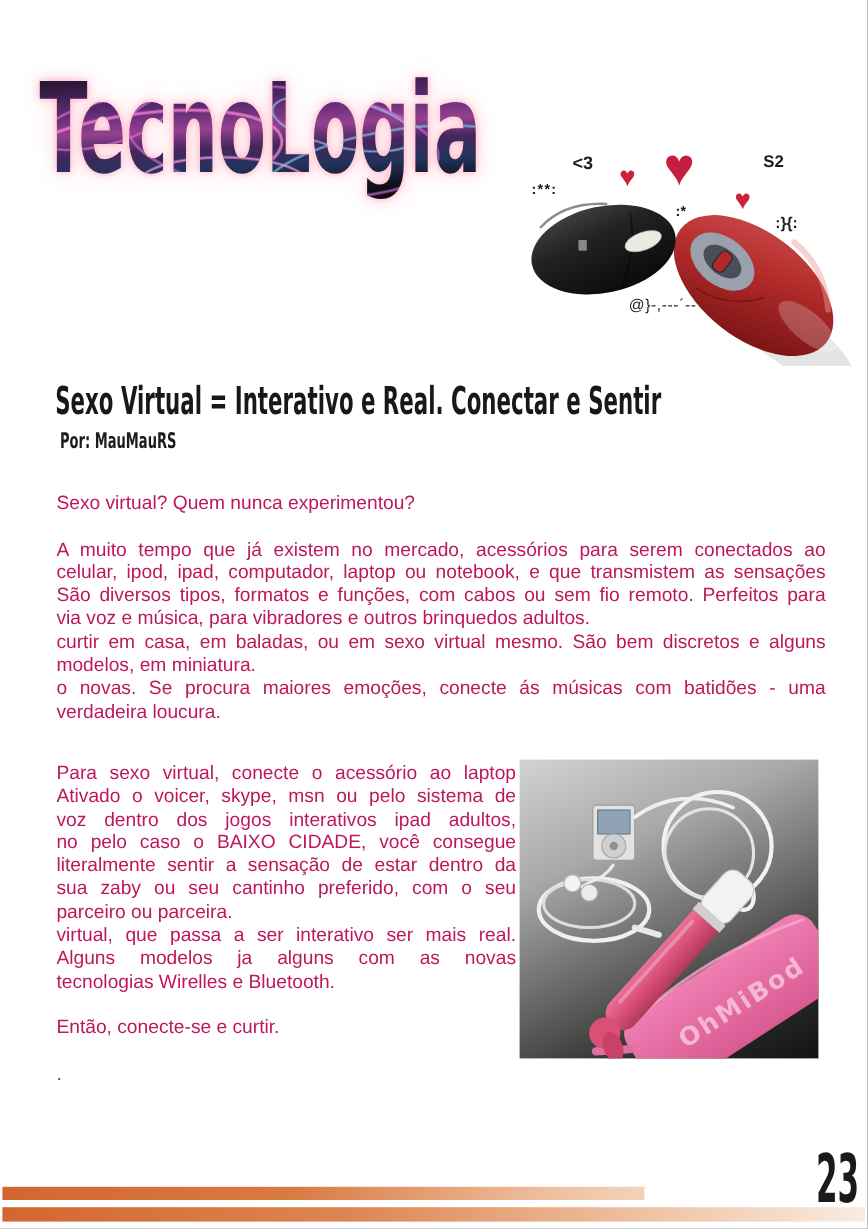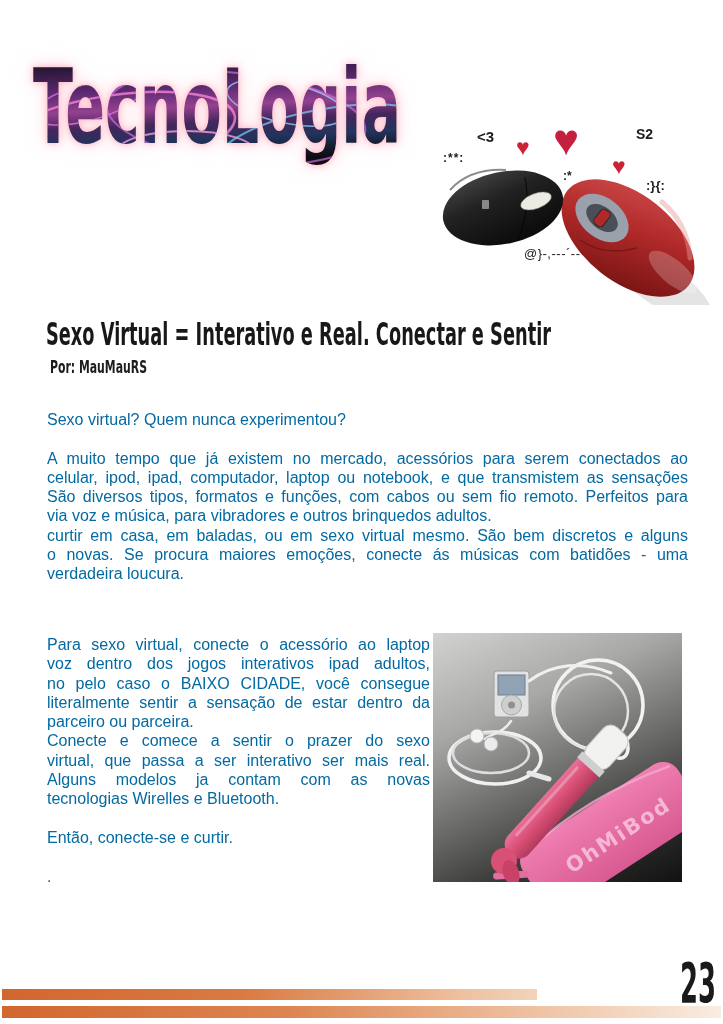--- a/index.html
+++ b/index.html
@@ -23,21 +23,21 @@
   .emo-hug  { left:646px; top:178px; font-size:13px; }
   .emo-rose { left:524px; top:246px; font-size:13px; font-weight:normal; letter-spacing:0.5px; }
   .heart { position:absolute; line-height:1; font-weight:normal; }
   .heart-big    { left:553px; top:118px; font-size:44px; color:#c41f3f; }
   .heart-small1 { left:516px; top:136px; font-size:23px; color:#cc2236; }
   .heart-small2 { left:612px; top:155px; font-size:23px; color:#cc2236; }
   
   .headline { position:absolute; left:44px; top:314px; }
   .byline   { position:absolute; left:48px; top:356px; }
   
-  .textblock { position:absolute; font-size:16px; color:#0369a1; }
+  .textblock { position:absolute; font-size:16px; color:#be185d; }
   .intro  { left:47px; top:410px; width:641px; }
   .column { left:47px; top:635px; width:383px; }
   .tline { line-height:19.3px; min-height:19.3px; white-space:normal; }
   .just  { text-align:justify; text-align-last:justify; }
   
   .figure {
     position:absolute; left:433px; top:633px; width:249px; height:249px;
     background:linear-gradient(155deg,#d2d2d0 0%,#a8a8a6 30%,#616160 60%,#2b2b2a 82%,#121212 100%);
   }
   
@@ -132,33 +132,35 @@
   </svg>
 
   <div class="textblock intro">
       <div class="tline">Sexo virtual? Quem nunca experimentou?</div>
       <div class="tline">&nbsp;</div>
       <div class="tline just">A muito tempo que já existem no mercado, acessórios para serem conectados ao</div>
       <div class="tline just">celular, ipod, ipad, computador, laptop ou notebook, e que transmistem as sensações</div>
       <div class="tline just">São diversos tipos, formatos e funções, com cabos ou sem fio remoto. Perfeitos para</div>
       <div class="tline">via voz e música, para vibradores e outros brinquedos adultos.</div>
       <div class="tline just">curtir em casa, em baladas, ou em sexo virtual mesmo. São bem discretos e alguns</div>
+      <div class="tline">modelos, em miniatura.</div>
       <div class="tline just">o novas. Se procura maiores emoções, conecte ás músicas com batidões - uma</div>
       <div class="tline">verdadeira loucura.</div>
     </div>
 
   <div class="textblock column">
       <div class="tline just">Para sexo virtual, conecte o acessório ao laptop</div>
+      <div class="tline just">Ativado o voicer, skype, msn ou pelo sistema de</div>
       <div class="tline just">voz dentro dos jogos interativos ipad adultos,</div>
       <div class="tline just">no pelo caso o BAIXO CIDADE, você consegue</div>
       <div class="tline just">literalmente sentir a sensação de estar dentro da</div>
+      <div class="tline just">sua zaby ou seu cantinho preferido, com o seu</div>
       <div class="tline">parceiro ou parceira.</div>
-      <div class="tline just">Conecte e comece a sentir o prazer do sexo</div>
       <div class="tline just">virtual, que passa a ser interativo ser mais real.</div>
-      <div class="tline just">Alguns modelos ja contam com as novas</div>
+      <div class="tline just">Alguns modelos ja alguns com as novas</div>
       <div class="tline">tecnologias Wirelles e Bluetooth.</div>
       <div class="tline">&nbsp;</div>
       <div class="tline">Então, conecte-se e curtir.</div>
       <div class="tline">&nbsp;</div>
       <div class="tline">.</div>
     </div>
 
   <div class="figure">
     <svg width="249" height="249" viewBox="0 0 249 249">
       <defs>

